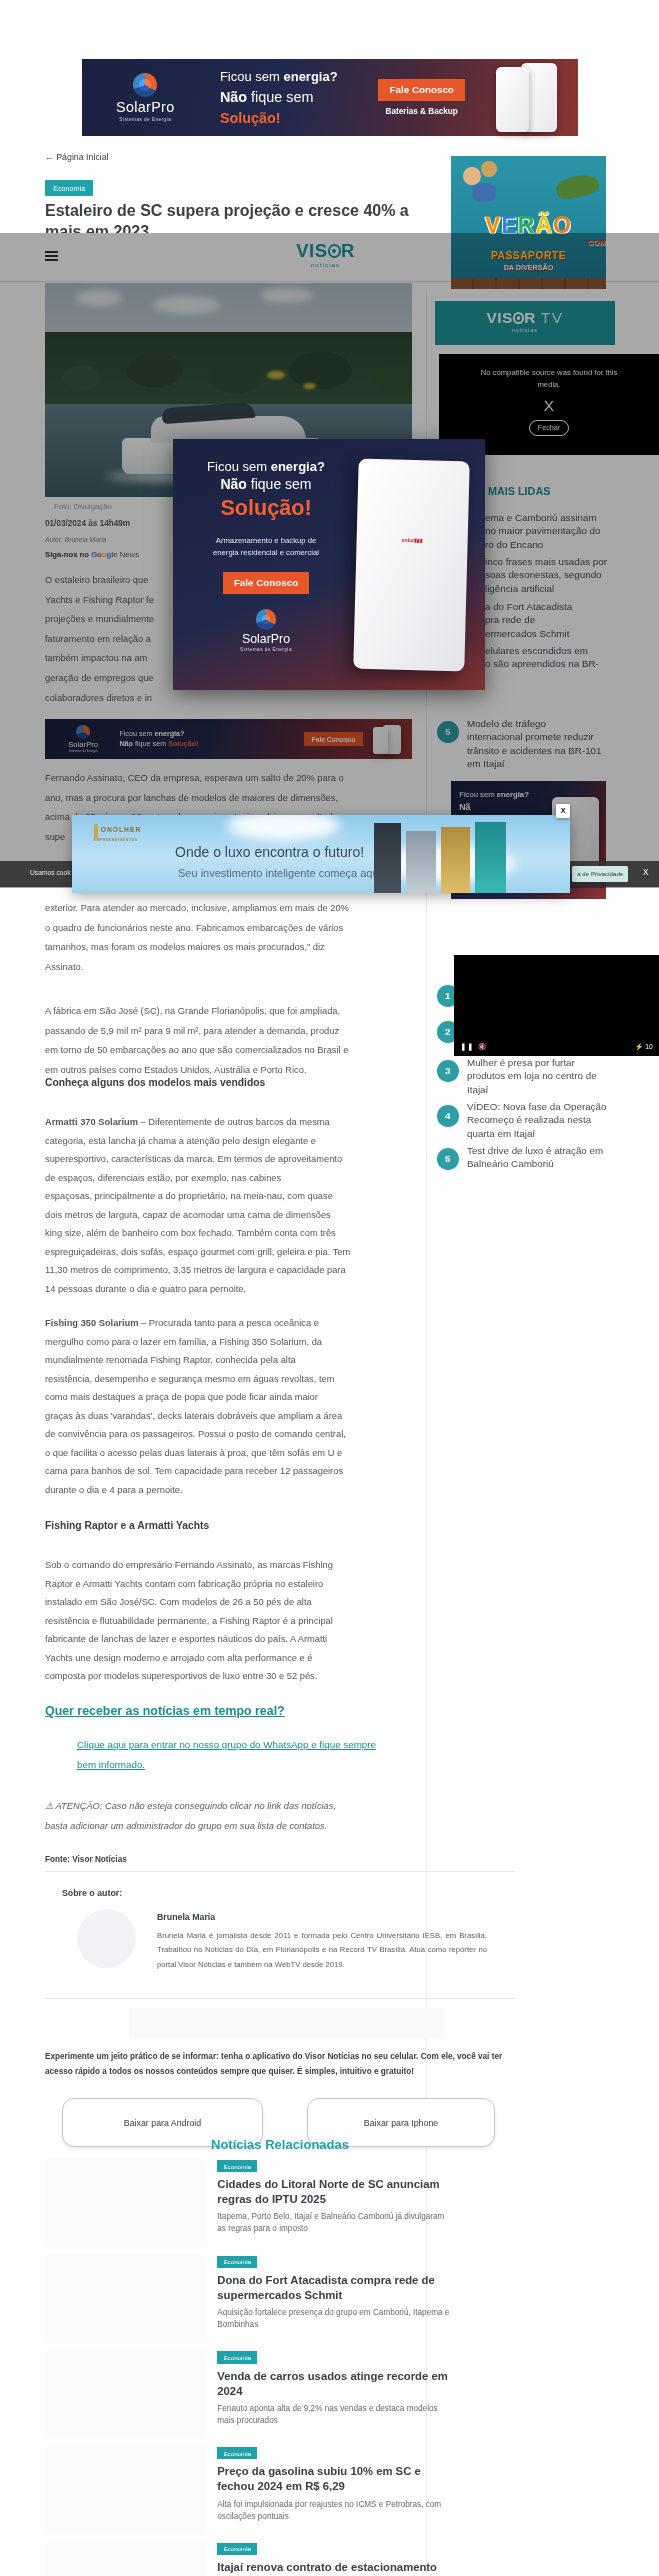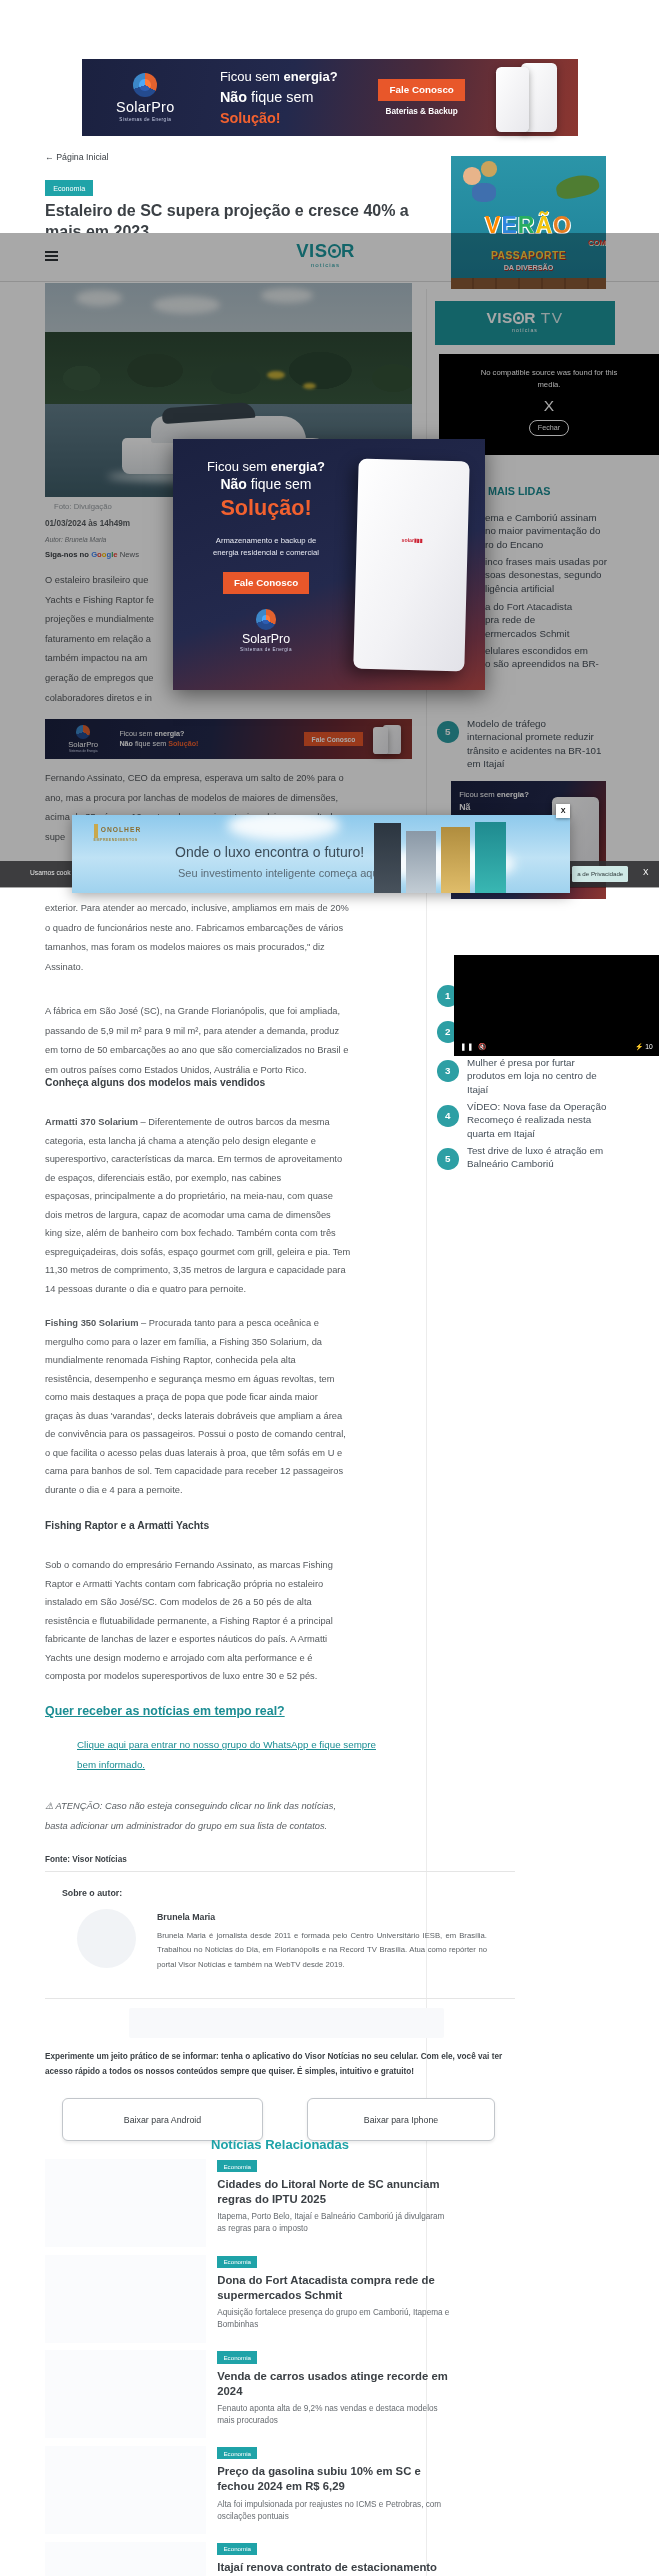--- a/index.html
+++ b/index.html
@@ -168,21 +168,21 @@
   .ck-x { position:absolute; left:643px; top:6.7px; font-size:8.2px; color:#fff; cursor:pointer; }
 
   
   .sobre { left:62px; top:1888px; font-size:8.8px; font-weight:bold; color:#3b4045; }
   .avatar { left:77px; top:1909px; width:59px; height:59px; border-radius:50%; background:#f1f3f6; }
   .au-name { left:157px; top:1912px; font-size:8.8px; font-weight:bold; color:#3b4045; }
   .au-bio { left:157px; top:1929px; width:330px; font-size:7.7px; line-height:14.4px; color:#5a5f63; text-align:justify; }
   .greybox { left:129px; top:2008px; width:315px; height:30px; background:#f8f9fb; border-radius:2.1px; }
 
   .apptext { left:45px; top:2049px; width:466px; font-size:8.2px; font-weight:bold; line-height:15px; color:#3b4045; }
-  .appbtn { position:absolute; top:2098px; height:43px; background:#fff; border:1px solid #c2c6cb; border-radius:6px; font-size:8.8px; color:#3b4045; cursor:pointer; box-shadow:0 1.5px 3.1px rgba(0,0,0,.08); font-family:"Liberation Sans",sans-serif; }
+  .appbtn { position:absolute; top:2098px; height:49px; background:#fff; border:1px solid #c2c6cb; border-radius:12px; font-size:8.8px; color:#3b4045; cursor:pointer; box-shadow:0 1.5px 3.1px rgba(0,0,0,.08); font-family:"Liberation Sans",sans-serif; }
 
   
   .relhead { left:45px; top:2137px; width:470px; text-align:center; font-size:13px; font-weight:bold; color:#1fa3a8; }
   .rel-list { left:45px; width:470px; }
   .rel-item { display:flex; margin-bottom:7.7px; cursor:pointer; }
   .rel-thumb { width:161px; background:#fafbfd; flex:none; }
   .rel-body { padding-left:11.3px; padding-top:1px; }
   .rel-badge { display:inline-block; background:#1fa3a8; color:#fff; font-size:6.2px; padding:2.6px 6.2px; }
   .rel-title { margin-top:5.2px; width:237px; font-size:11.3px; font-weight:bold; line-height:15px; color:#3b4045; }
   .rel-sub { margin-top:4.1px; width:237px; font-size:8.2px; line-height:12px; color:#666b70; }

